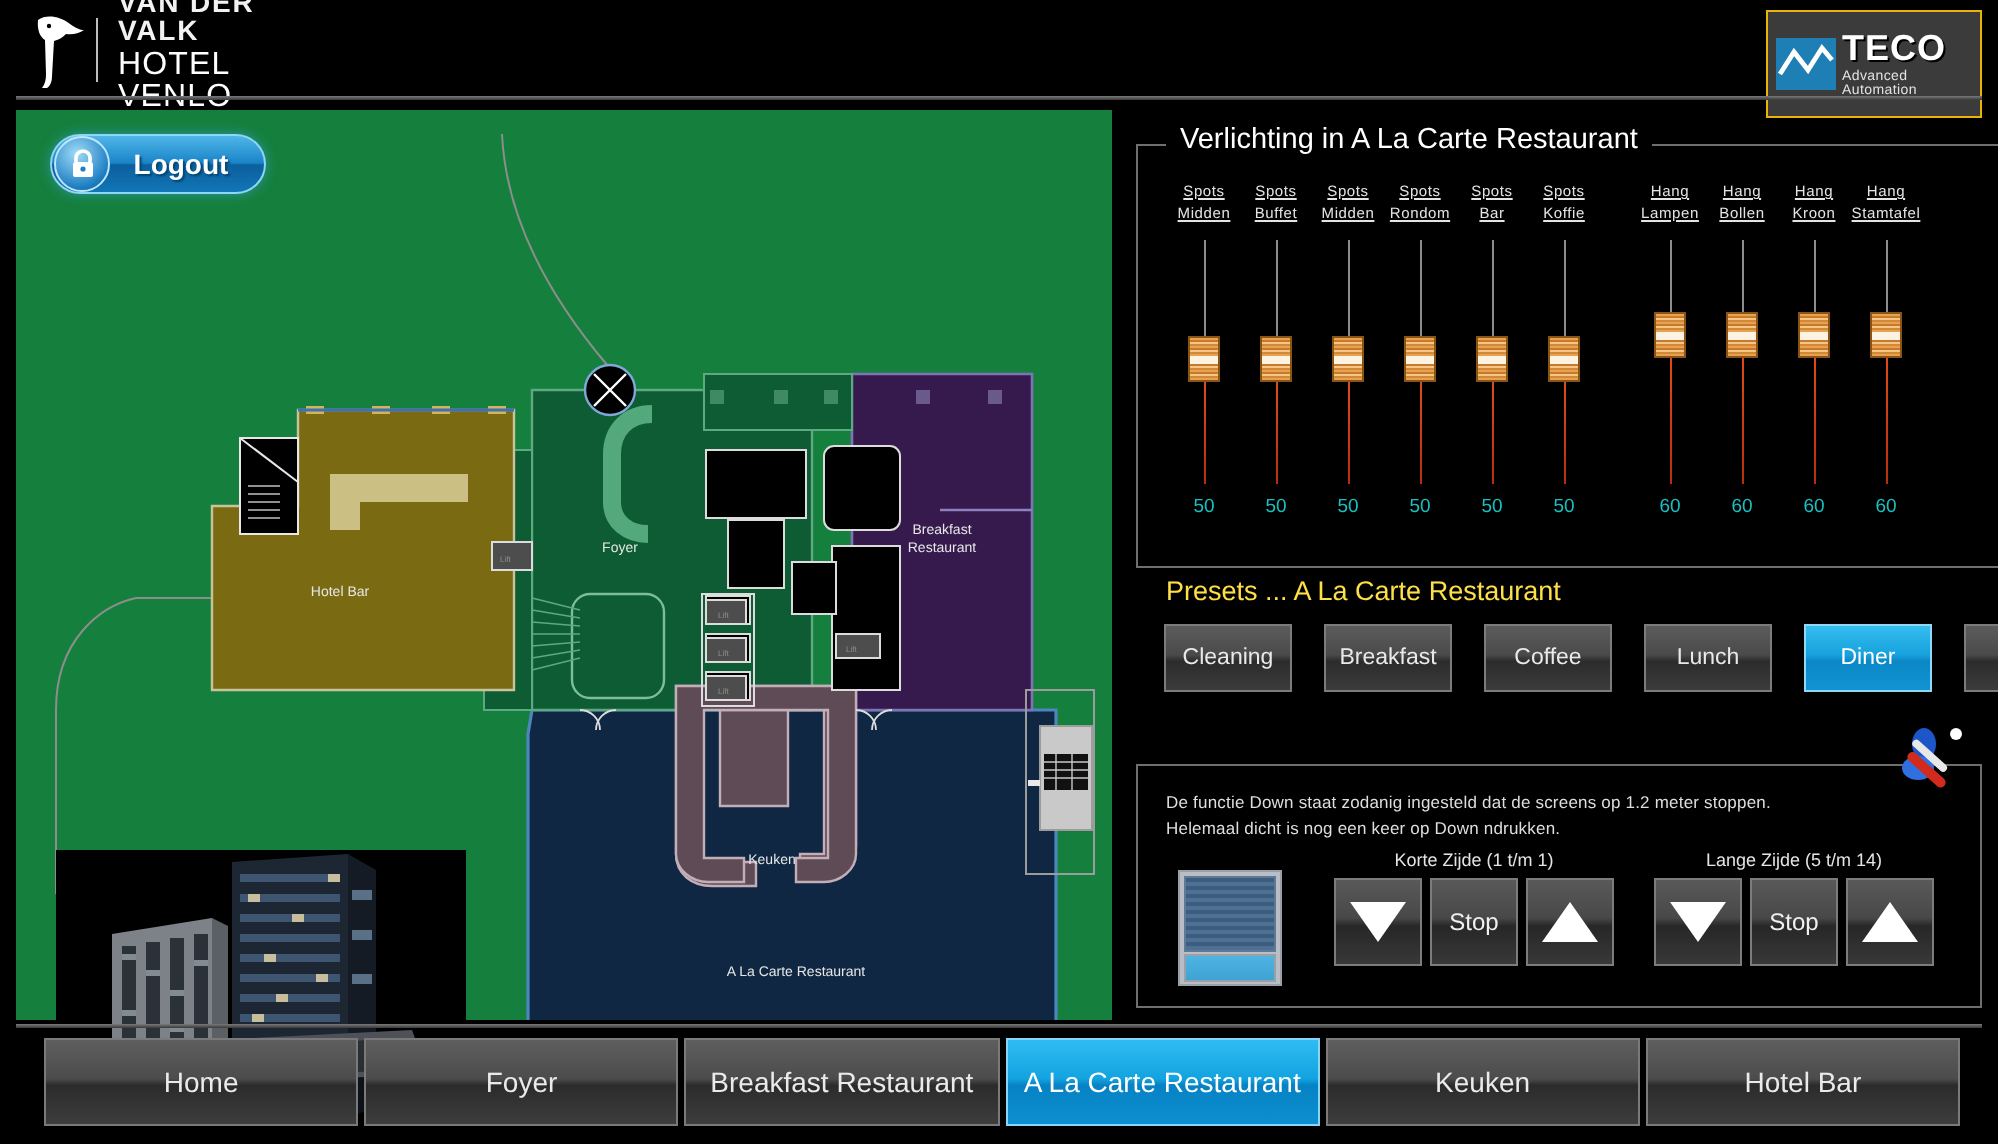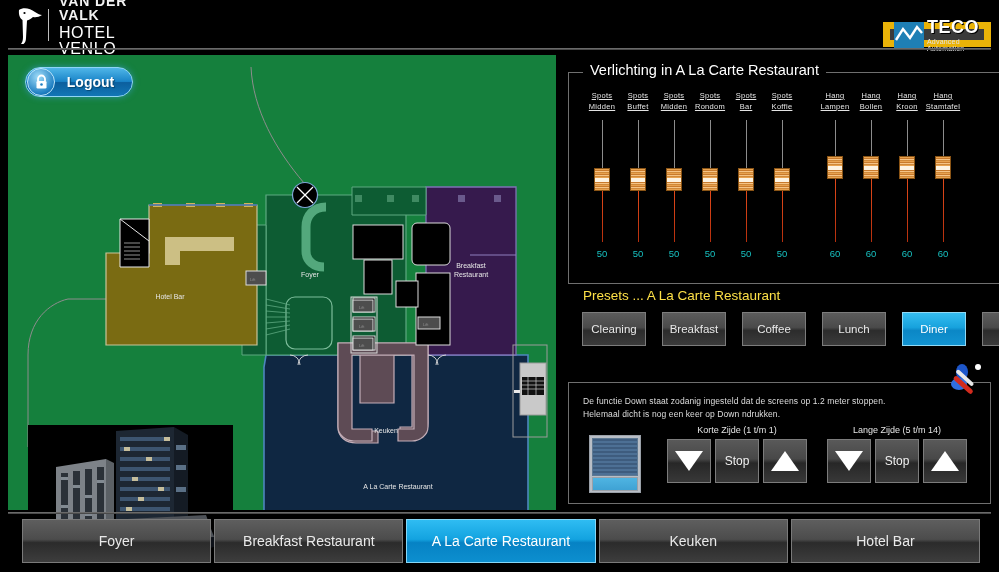--- a/index.html
+++ b/index.html
@@ -14,22 +14,22 @@
   #header { position:absolute; left:0; top:0; width:999px; height:50px; background:#000; }
   #header-rule { position:absolute; left:8px; top:48px; width:983px; height:2px;
                  background:linear-gradient(to bottom,#7a7a7a,#3a3a3a); }
   #brand { position:absolute; left:10px; top:3px; width:160px; height:44px; display:flex; align-items:center; }
   #valk-bird { width:34px; height:42px; flex:0 0 34px; position:relative; }
   #brand-divider { width:1px; height:32px; background:#bdbdbd; margin:0 10px 0 4px; }
   #brand-text { line-height:1; }
   #brand-small { font-size:14px; letter-spacing:0.9px; color:#f2f2f2; font-weight:bold; }
   #brand-big { font-size:16px; letter-spacing:0.6px; color:#ffffff; margin-top:3px; font-weight:normal; }
 
-  #teco-logo { position:absolute; right:8px; top:22px; width:108px; height:25px;
-               background:#3b3b3b; border:7px solid #eab308; display:flex; align-items:center; padding:3px 4px; }
+  #teco-logo { position:absolute; right:8px; top:5px; width:108px; height:54px;
+               background:#3b3b3b; border:1px solid #eab308; display:flex; align-items:center; padding:3px 4px; }
   #teco-mark { width:30px; height:26px; background:#1e7fb5; flex:0 0 30px; position:relative; overflow:hidden; }
   #teco-right { flex:1; padding-left:3px; }
   #teco-name { font-size:18px; font-weight:bold; color:#ffffff; line-height:1; letter-spacing:0.5px;
                text-shadow:1px 1px 0 #000; }
   #teco-sub { font-size:7px; color:#e3e3e3; margin-top:2px; letter-spacing:0.2px; }
 
   
   #left-panel { position:absolute; left:8px; top:55px; width:548px; height:455px; background:#15803d; }
   #logout-btn {
     position:absolute; left:17px; top:12px; width:108px; height:30px; border-radius:15px;
@@ -561,18 +561,19 @@
       </div>
       <div class="screen-btn">
         <span class="tri-up"></span>
       </div>
     </div>
   </div>
 </div>
 
 <div id="bottom-rule"></div>
 <div id="bottom-nav">
+    <div class="nav-tab">Home</div>
     <div class="nav-tab">Foyer</div>
     <div class="nav-tab">Breakfast Restaurant</div>
     <div class="nav-tab active">A La Carte Restaurant</div>
     <div class="nav-tab">Keuken</div>
     <div class="nav-tab">Hotel Bar</div>
   </div>
 
 </body></html>

